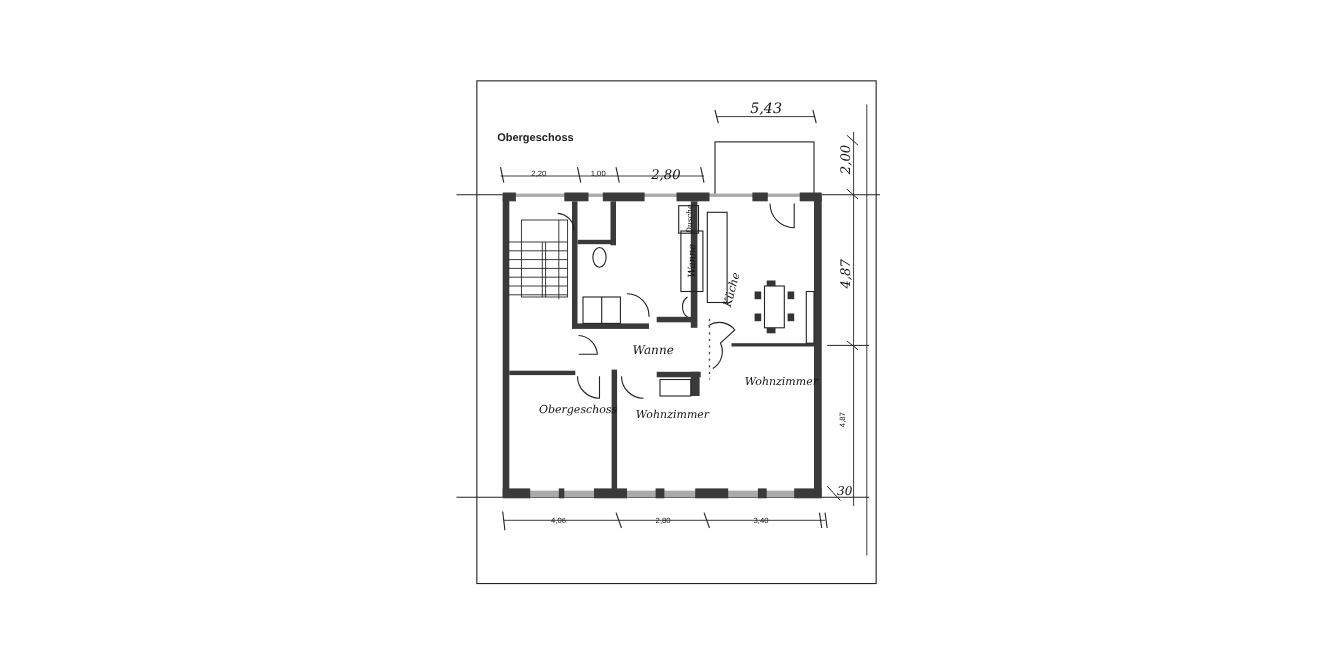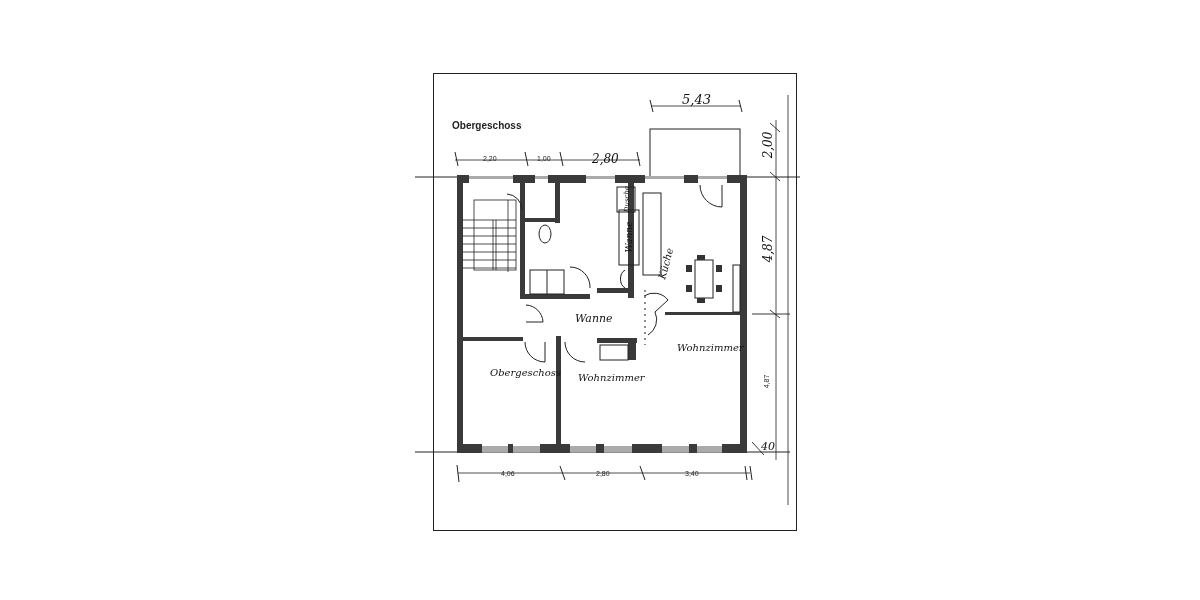--- a/index.html
+++ b/index.html
@@ -132,21 +132,21 @@
   <line x1="750" y1="466" x2="752" y2="480" stroke="#222"></line>
 </svg>
 
 <div class="dim" style="left:483px;top:155px;">2,20</div>
 <div class="dim" style="left:537px;top:155px;">1,00</div>
 <div class="hand" style="left:592px;top:152px;font-size:12px;">2,80</div>
 <div class="hand" style="left:682px;top:92px;font-size:13px;">5,43</div>
 <div class="hand" style="left:755px;top:138px;font-size:12px;transform:rotate(-90deg);">2,00</div>
 <div class="hand" style="left:755px;top:242px;font-size:12px;transform:rotate(-90deg);">4,87</div>
 <div class="dim" style="left:760px;top:378px;transform:rotate(-90deg);">4,87</div>
-<div class="hand" style="left:761px;top:440px;font-size:11px;">40</div>
+<div class="hand" style="left:761px;top:440px;font-size:11px;">30</div>
 <div class="dim" style="left:501px;top:470px;">4,06</div>
 <div class="dim" style="left:596px;top:470px;">2,80</div>
 <div class="dim" style="left:685px;top:470px;">3,40</div>
 
 <div class="hand" style="left:575px;top:312px;font-size:11px;">Wanne</div>
 <div class="hand" style="left:490px;top:367px;font-size:10px;">Obergeschoss</div>
 <div class="hand" style="left:578px;top:372px;font-size:10px;">Wohnzimmer</div>
 <div class="hand" style="left:677px;top:342px;font-size:10px;">Wohnzimmer</div>
 <div class="hand" style="left:650px;top:258px;font-size:10px;transform:rotate(-75deg);">Küche</div>
 <div class="hand" style="left:614px;top:232px;font-size:9px;transform:rotate(-90deg);">Wanne</div>

